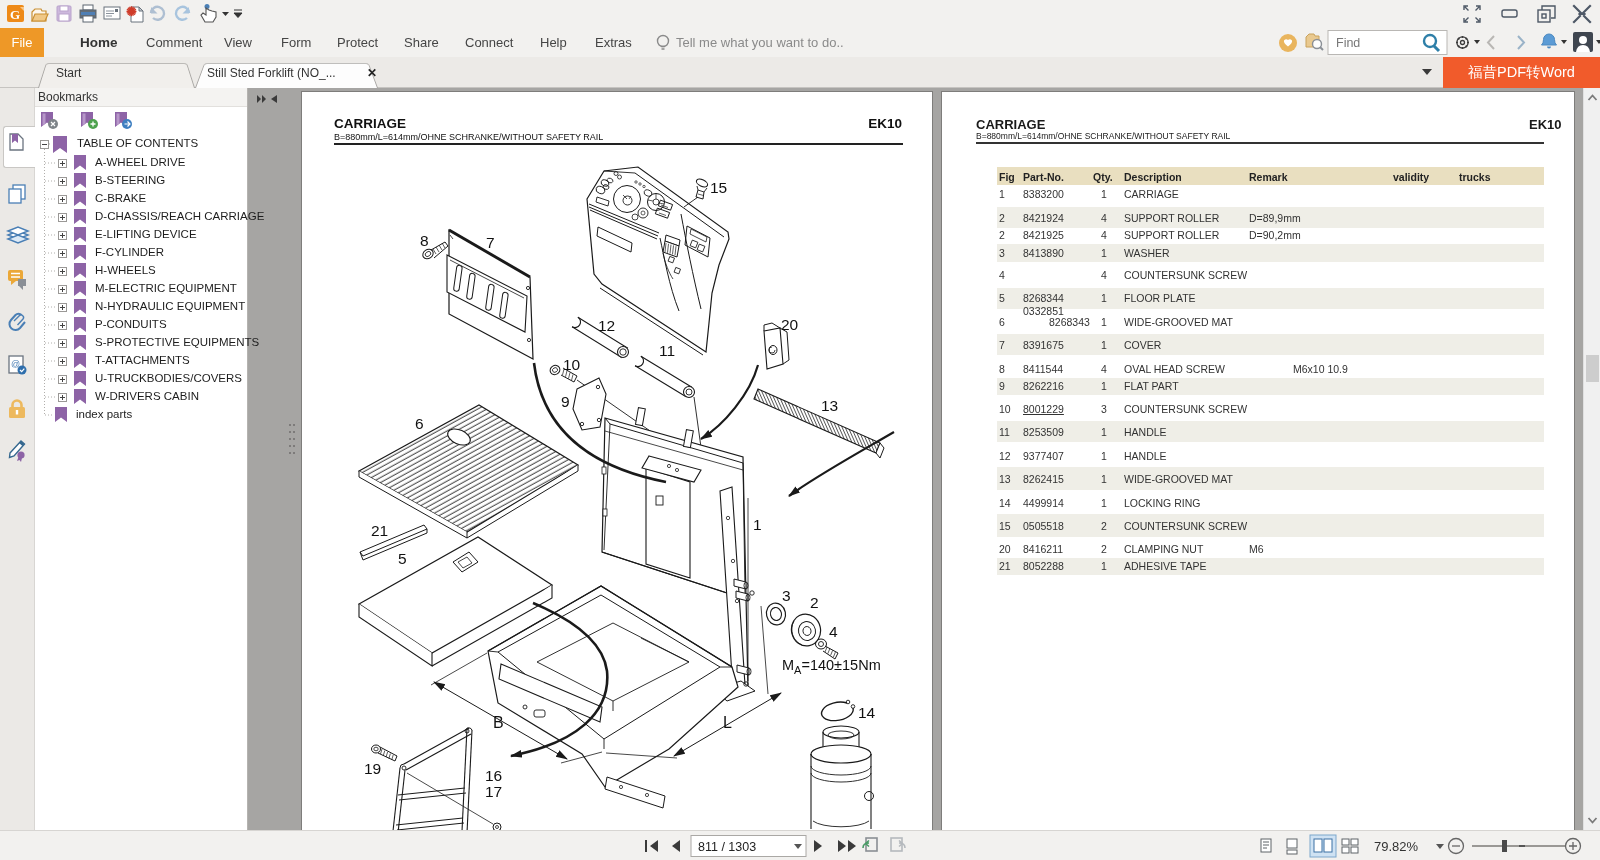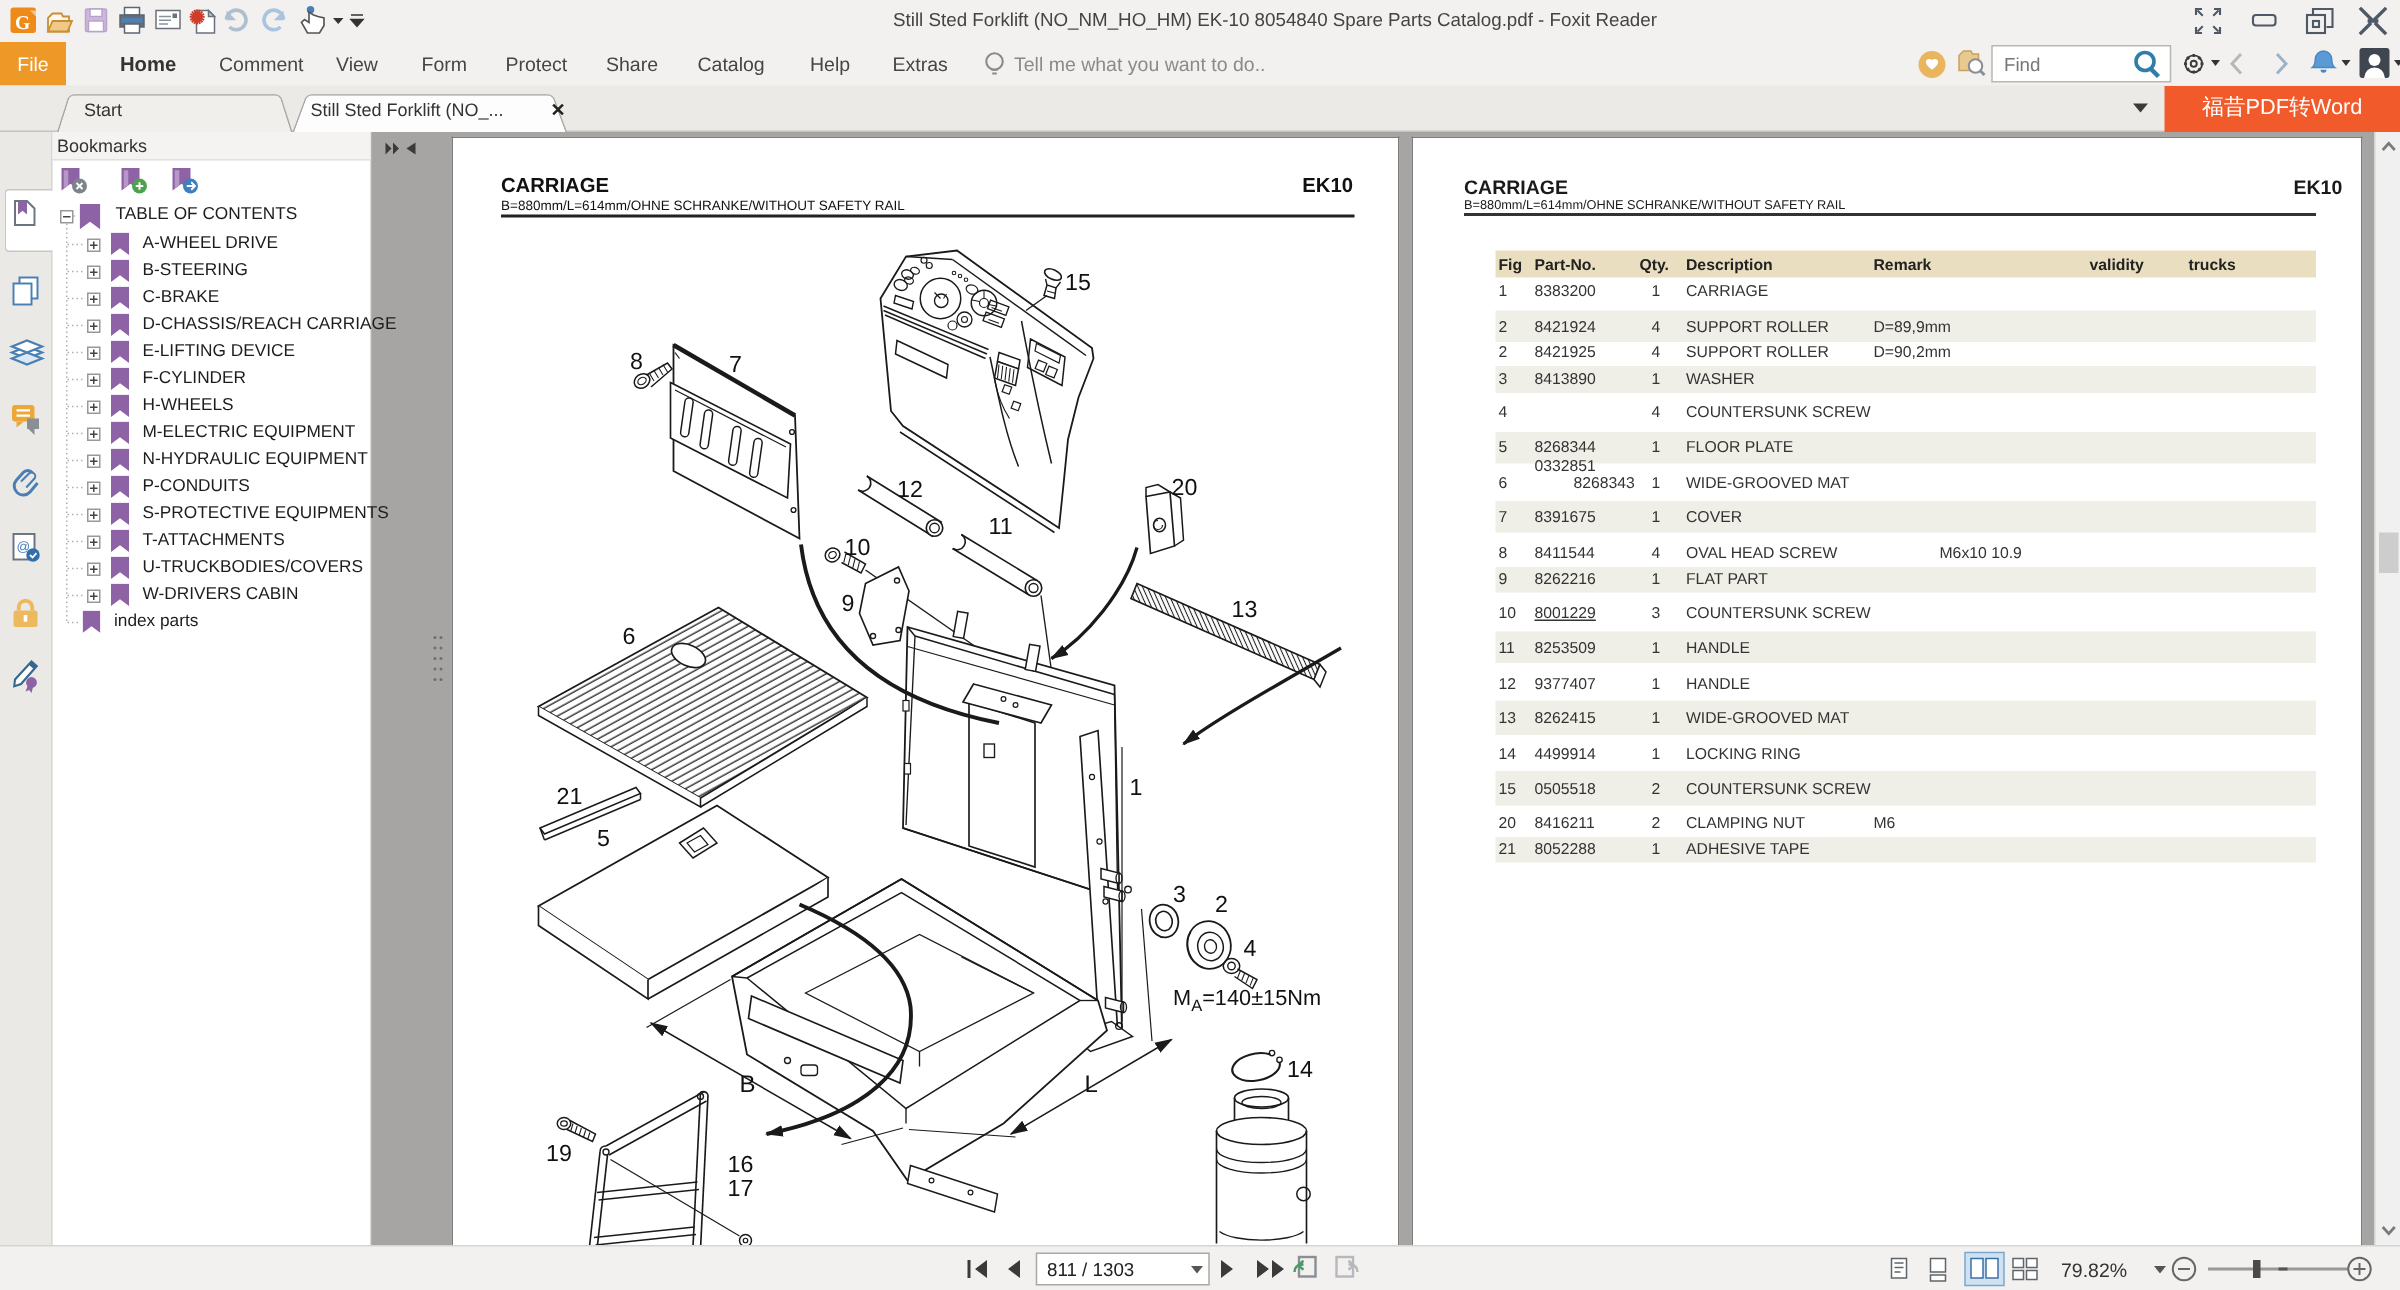--- a/index.html
+++ b/index.html
@@ -67,21 +67,20 @@
     <text x="126" y="16" font-size="13" fill="#cf3c2a" font-weight="bold">✺</text>
     <path d="M151 13 a6.5 6.5 0 1 1 2 5" fill="none" stroke="#aebfd2" stroke-width="2.4"></path>
     <path d="M151 7 v6.5 h6.5 z" fill="#aebfd2"></path>
     <path d="M189 13 a6.5 6.5 0 1 0 -2 5" fill="none" stroke="#a8c4de" stroke-width="2.4"></path>
     <path d="M189 7 v6.5 h-6.5 z" fill="#a8c4de"></path>
     <circle cx="207" cy="6.5" r="2.5" fill="#4a7fb5"></circle>
     <path d="M206 8 v7 l-3 -2 -2 2 4 7 h8 l3 -5 v-5 l-4 -1 -3 -1 z" fill="#fff" stroke="#555" stroke-width="1.1"></path>
     <path d="M222 12 l3.5 4 3.5 -4 z" fill="#333"></path>
     <path d="M234 10 h8 M234 13 l4 4.5 4 -4.5 z" stroke="#333" fill="#333"></path>
   </svg>
-  <div id="titletext">Still Sted Forklift (NO_NM_HO_HM) EK-10 8054840 Spare Parts Catalog.pdf - Foxit Reader</div>
   <svg width="170" height="28" style="position:absolute;right:0;top:0;" fill="none" stroke="#4e5866" stroke-width="1.4">
     <g transform="translate(34,6)">
       <path d="M0 4 v-4 h4 M1 1 l3.5 3.5 M12 0 h4 v4 M15 1 l-3.5 3.5 M0 12 v4 h4 M1 15 l3.5 -3.5 M16 12 v4 h-4 M15 15 l-3.5 -3.5"></path>
     </g>
     <rect x="72" y="10" width="15" height="7" rx="2"></rect>
     <g transform="translate(108,5)">
       <path d="M4 5 v-4 h13 v12 h-4"></path>
       <rect x="0" y="5" width="12" height="12"></rect>
       <rect x="4" y="9" width="4" height="4"></rect>
     </g>
@@ -91,21 +90,21 @@
   </svg>
 </div>
 <div id="menubar">
   <div id="filetab">File</div>
   <div class="menu" style="left:80px;font-weight:bold;color:#333;font-size:13.5px;">Home</div>
   <div class="menu" style="left:146px;">Comment</div>
   <div class="menu" style="left:224px;">View</div>
   <div class="menu" style="left:281px;">Form</div>
   <div class="menu" style="left:337px;">Protect</div>
   <div class="menu" style="left:404px;">Share</div>
-  <div class="menu" style="left:465px;">Catalog</div>
+  <div class="menu" style="left:465px;">Connect</div>
   <div class="menu" style="left:540px;">Help</div>
   <div class="menu" style="left:595px;">Extras</div>
   <svg width="18" height="29" style="position:absolute;left:654px;top:0;">
       <circle cx="9" cy="13" r="5.5" fill="none" stroke="#8a8a8a" stroke-width="1.4"></circle>
       <path d="M7 18.5 h4 M7.5 21 h3" stroke="#8a8a8a" stroke-width="1.3"></path>
     </svg>
   <div class="menu" style="left:676px;color:#8a8a8a;">Tell me what you want to do..</div>
   <svg width="340" height="29" style="position:absolute;right:0;top:0;">
     <circle cx="28" cy="15" r="9" fill="#e9b55e"></circle>
     <path d="M24 12.5 a2.6 2.6 0 0 1 4 -0.5 a2.6 2.6 0 0 1 4 0.5 q0.8 2.5 -4 6 q-4.8 -3.5 -4 -6z" fill="#fff"></path>

